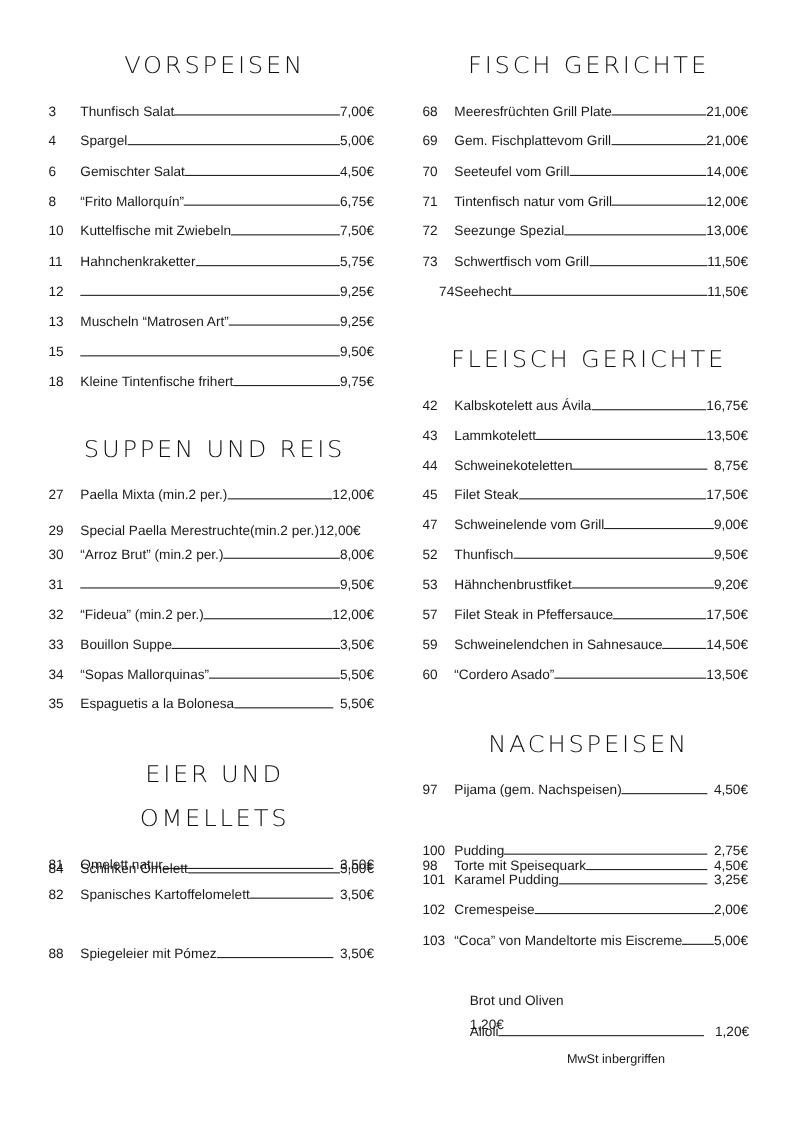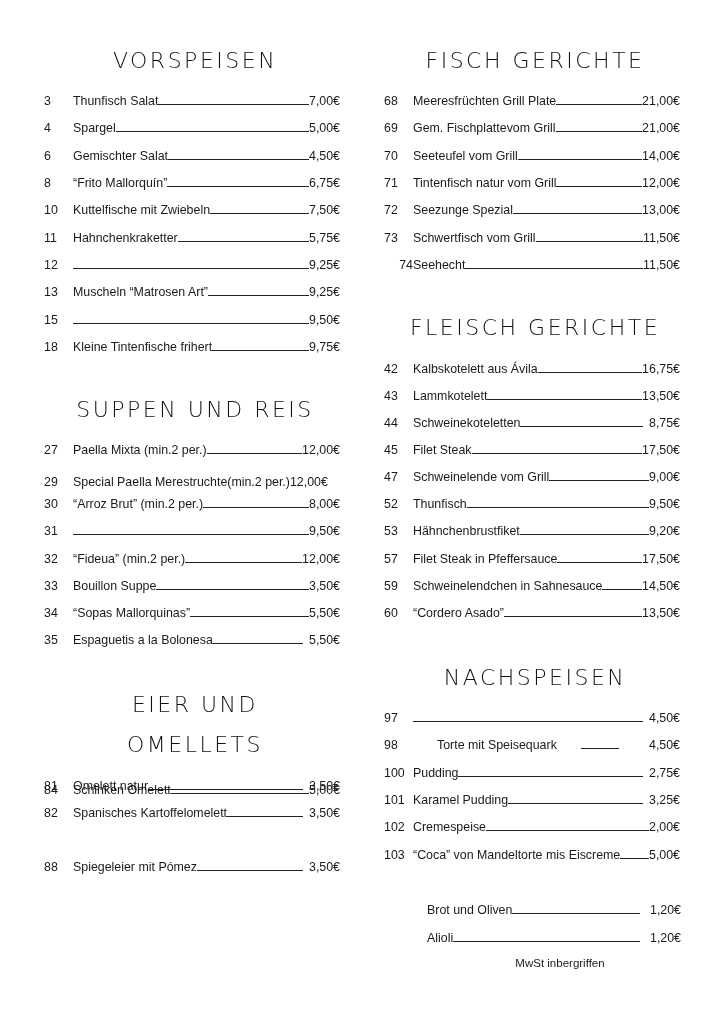--- a/index.html
+++ b/index.html
@@ -276,24 +276,25 @@
       <span class="num">60</span>
       <span class="name">“Cordero Asado”</span>
       <span class="line"></span>
       <span class="price">13,50€</span>
     </div>
 
   <div class="heading" style="top:665px;">NACHSPEISEN</div>
 
   <div class="row" style="top:708px;">
       <span class="num">97</span>
+      <span class="name">Pijama (gem. Nachspeisen)</span>
       <span class="line gap"></span>
       <span class="price">4,50€</span>
     </div>
-  <div class="row" style="top:735px;gap:24px;">
+  <div class="row" style="top:777px;">
       <span class="num">98</span>
       <span class="name">Torte mit Speisequark</span>
       <span class="line gap"></span>
       <span class="price">4,50€</span>
     </div>
   <div class="row" style="top:763px;">
       <span class="num">100</span>
       <span class="name">Pudding</span>
       <span class="line gap"></span>
       <span class="price">2,75€</span>
@@ -310,21 +311,21 @@
       <span class="line"></span>
       <span class="price">2,00€</span>
     </div>
   <div class="row" style="top:845px;">
       <span class="num">103</span>
       <span class="name">“Coca” von Mandeltorte mis Eiscreme</span>
       <span class="line"></span>
       <span class="price">5,00€</span>
     </div>
 
-  <div class="extra" style="top:900px;">
+  <div class="extra" style="top:900px;flex-direction:column;">
       <span class="name">Brot und Oliven</span>
       <span class="line"></span>
       <span class="price">1,20€</span>
     </div>
   <div class="extra" style="top:928px;">
       <span class="name">Alioli</span>
       <span class="line"></span>
       <span class="price">1,20€</span>
     </div>
 

